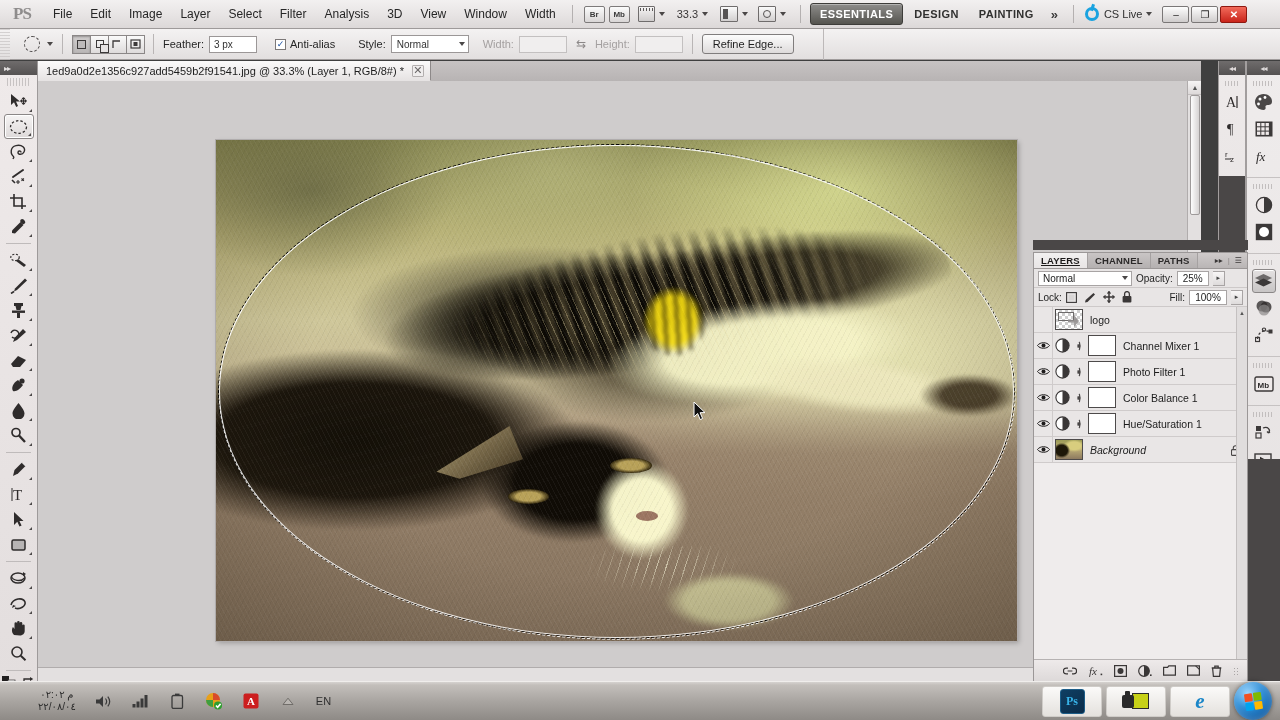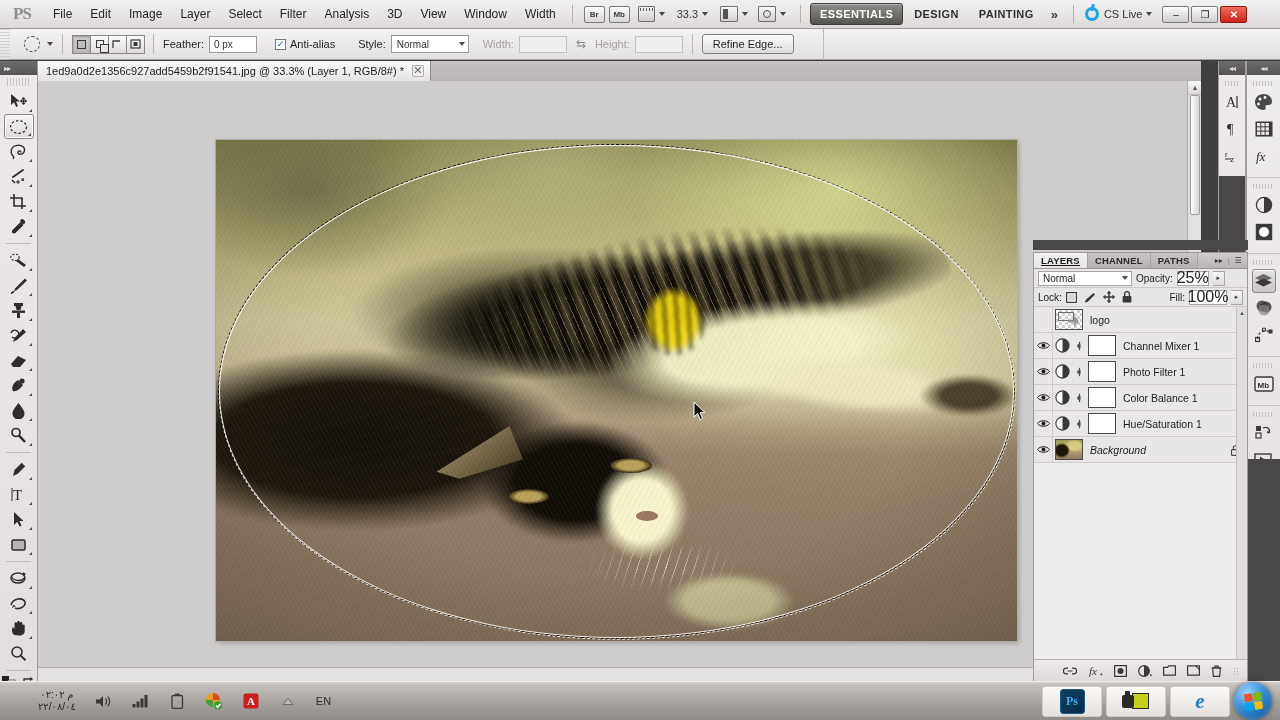--- a/index.html
+++ b/index.html
@@ -387,21 +387,21 @@
     height:19px;display:flex;align-items:center;padding:0 4px;gap:4px;
     border-bottom:1px solid #cdc9c9; background:#e8e5e5;
   }
   .blend-select{
     width:94px;height:15px;border:1px solid #a8a4a4;background:#fff;
     display:flex;align-items:center;justify-content:space-between;padding:0 3px 0 4px;
     font-size:10px;color:#222;
   }
   .mini-field{
     width:32px;height:15px;border:1px solid #a8a4a4;background:#fff;
-    font-size:16px;color:#222;display:flex;align-items:center;justify-content:center;
+    font-size:10px;color:#222;display:flex;align-items:center;justify-content:center;
   }
   .mini-stepper{width:12px;height:15px;border:1px solid #a8a4a4;border-left:none;
     background:linear-gradient(to bottom,#f8f6f6,#dedbdb);
     display:flex;align-items:center;justify-content:center;font-size:7px;color:#444;}
   .lp-lab{font-size:10px;color:#1e1e1e;}
   .lock-icons{display:flex;align-items:center;gap:7px;}
   .layer-list{flex:1;overflow:hidden;position:relative;background:#efecec;}
   .layer{
     height:26px;display:flex;align-items:center;gap:0;
     border-bottom:1px solid #cfcbcb; background:#e9e6e6; position:relative;
@@ -567,21 +567,21 @@
       <div class="sel-mode">
         <svg width="12" height="11" viewBox="0 0 12 11">
             <rect x="1" y="1" width="9" height="8" fill="none" stroke="#3c3939" stroke-width="1.2"></rect>
             <rect x="3.5" y="3" width="4" height="4" fill="#3c3939"></rect>
           </svg>
       </div>
     </div>
 
     <div class="ob-sep"></div>
     <div class="ob-label">Feather:</div>
-    <div class="ob-input">0 px</div>
+    <div class="ob-input">3 px</div>
 
     <div style="width:18px"></div>
     <div class="ob-check">
         <span class="tick">✓</span>
       </div>
     <div class="ob-label">Anti-alias</div>
 
     <div style="width:18px"></div>
     <div class="ob-label">Style:</div>
     <div class="ob-select">

